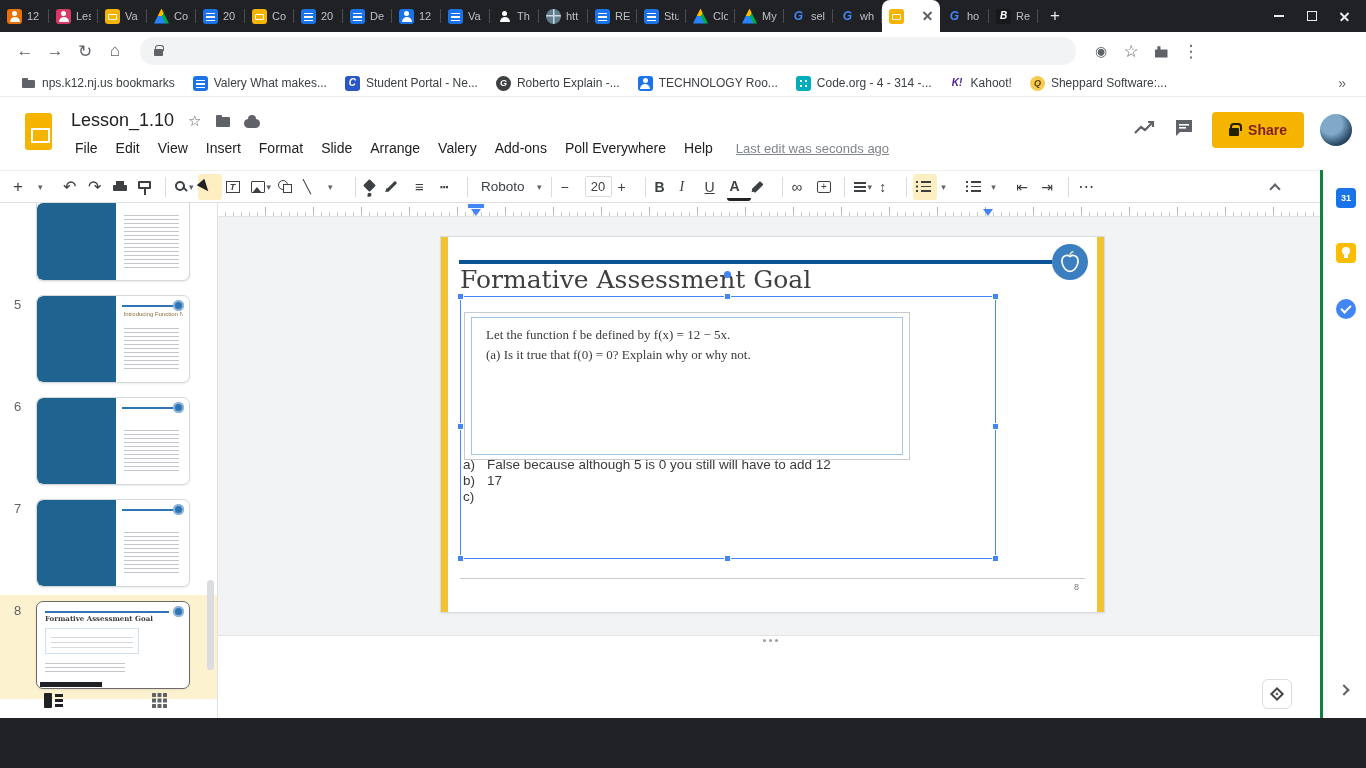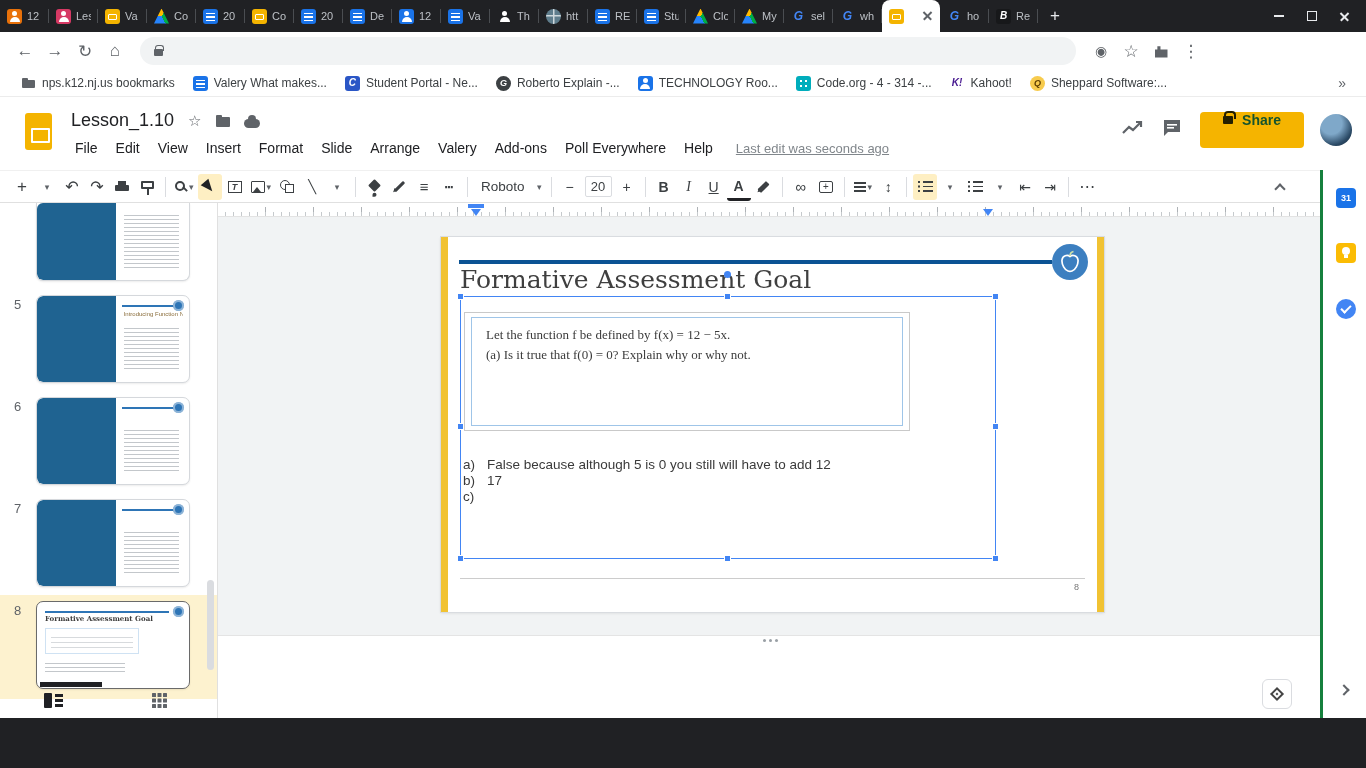--- a/index.html
+++ b/index.html
@@ -101,30 +101,30 @@
   .menu-item{padding:3px 9px;font-size:14px;color:#202124;border-radius:3px}
   .last-edit{margin-left:14px;font-size:13px;color:#80868b;text-decoration:underline}
   .hdr-right{position:absolute;right:14px;top:15px;display:flex;align-items:center;gap:16px}
   .present-group{display:flex}
   .btn-present{display:flex;align-items:center;gap:9px;height:36px;padding:0 14px;border:1px solid #dadce0;
      border-radius:4px 0 0 4px;font-size:14px;color:#202124}
   .icss-present{position:relative;width:15px;height:13px;border:2px solid #202124;border-radius:2px}
   .icss-present::after{content:'';position:absolute;left:3px;top:1.5px;border:3px solid transparent;border-left:5px solid #202124}
   .btn-present-arrow{width:24px;height:36px;border:1px solid #dadce0;border-left:none;border-radius:0 4px 4px 0;
      display:flex;align-items:center;justify-content:center;font-size:10px;color:#5f6368}
-  .btn-share{display:flex;gap:9px;height:36px;padding:0 23px;background:#f5b400;border-radius:4px;
-     font-size:14px;font-weight:bold;color:#14532d}
+  .btn-share{display:flex;align-items:center;gap:9px;height:36px;padding:0 17px;background:#f5b400;border-radius:4px;
+     font-size:14px;font-weight:bold;color:#7f1d1d}
   .icss-lock-dark{position:relative;width:10px;height:8px;background:#241f00;border-radius:1px;margin-top:4px}
   .icss-lock-dark::before{content:'';position:absolute;left:1px;top:-5px;width:8px;height:6px;border:2px solid #241f00;border-bottom:none;border-radius:4px 4px 0 0}
   .avatar{width:32px;height:32px;border-radius:50%;background:radial-gradient(circle at 35% 30%,#7fa8c9 0 35%,#2b4a66 70%,#14222f)}
 
   
   #apptoolbar{left:0;top:170px;width:1320px;height:33px;background:#fff;border-top:1px solid #f0f0f0;
      border-bottom:1px solid #e0e0e0;display:flex;align-items:center;padding:0 10px;gap:1px}
-  .tbtn{min-width:24px;height:26px;padding:0 3px;border-radius:3px;display:flex;align-items:center;justify-content:center;gap:2px;
+  .tbtn{min-width:24px;height:26px;padding:0 3px;border-radius:3px;display:flex;align-items:center;justify-content:flex-start;gap:2px;
         font-size:14px;color:#3c4043}
   .tbtn.hl{background:#feefc3}
   .tsep{width:1px;height:20px;background:#dadce0;margin:0 5px;flex:none}
   .caret{font-size:9px;color:#5f6368}
   .icss-printer{position:relative;width:14px;height:12px}
   .icss-printer::before{content:'';position:absolute;left:3px;top:0;width:8px;height:4px;background:#3c4043}
   .icss-printer::after{content:'';position:absolute;left:0;top:4px;width:14px;height:6px;background:#3c4043;border-radius:1px}
   .icss-paint{position:relative;width:13px;height:8px;border:2px solid #3c4043;border-radius:1px;margin-top:-4px}
   .icss-paint::after{content:'';position:absolute;left:4px;top:6px;width:2px;height:6px;background:#3c4043}
   .icss-zoom{position:relative;width:10px;height:10px;border:2px solid #3c4043;border-radius:50%;margin:-2px 2px 0 0}
@@ -206,21 +206,21 @@
   .ybar.left{left:0}.ybar.right{right:0}
   .topline{position:absolute;left:18px;top:23px;width:593px;height:4px;background:#0b5394}
   .apple-badge{position:absolute;left:611px;top:7px;width:36px;height:36px}
   .slide-title{position:absolute;left:19px;top:28px;font-family:"DejaVu Serif",serif;font-size:25px;color:#3f3f3f;white-space:nowrap}
   .sel-box{position:absolute;left:19px;top:59px;width:536px;height:263px;border:1.5px solid #4285f4}
   .handle{position:absolute;width:7px;height:7px;background:#4285f4;border:1px solid #fff}
   .h-tl{left:-4px;top:-4px}.h-tm{left:263px;top:-4px}.h-tr{right:-4px;top:-4px}
   .h-ml{left:-4px;top:126px}.h-mr{right:-4px;top:126px}
   .h-bl{left:-4px;bottom:-4px}.h-bm{left:263px;bottom:-4px}.h-br{right:-4px;bottom:-4px}
   .rot-dot{position:absolute;left:263px;top:-26px;width:7px;height:7px;border-radius:50%;background:#4285f4}
-  .math-img{position:absolute;left:23px;top:75px;width:446px;height:119px;background:#fff;border:1px solid #c9c9c9}
+  .math-img{position:absolute;left:23px;top:75px;width:446px;height:148px;background:#fff;border:1px solid #c9c9c9}
   .math-inner{position:absolute;inset:4px 6px;border:1px solid #9fc5e8;padding:9px 0 0 14px;
      font-family:"Liberation Serif",serif;font-size:13px;color:#3b3b3b}
   .math-intro{margin:0 0 4px 0}
   .math-items p{margin:0 0 8px 0}
   .answers{position:absolute;left:22px;top:220px;font-size:13.5px;color:#3a3a3a}
   .ans{display:flex;min-height:16px;line-height:16px}
   .ans .lab{width:24px;flex:none}
   .footline{position:absolute;left:19px;top:341px;width:625px;height:1px;background:#cccccc}
   .pagenum{position:absolute;left:633px;top:345px;font-size:9px;color:#777}
 

